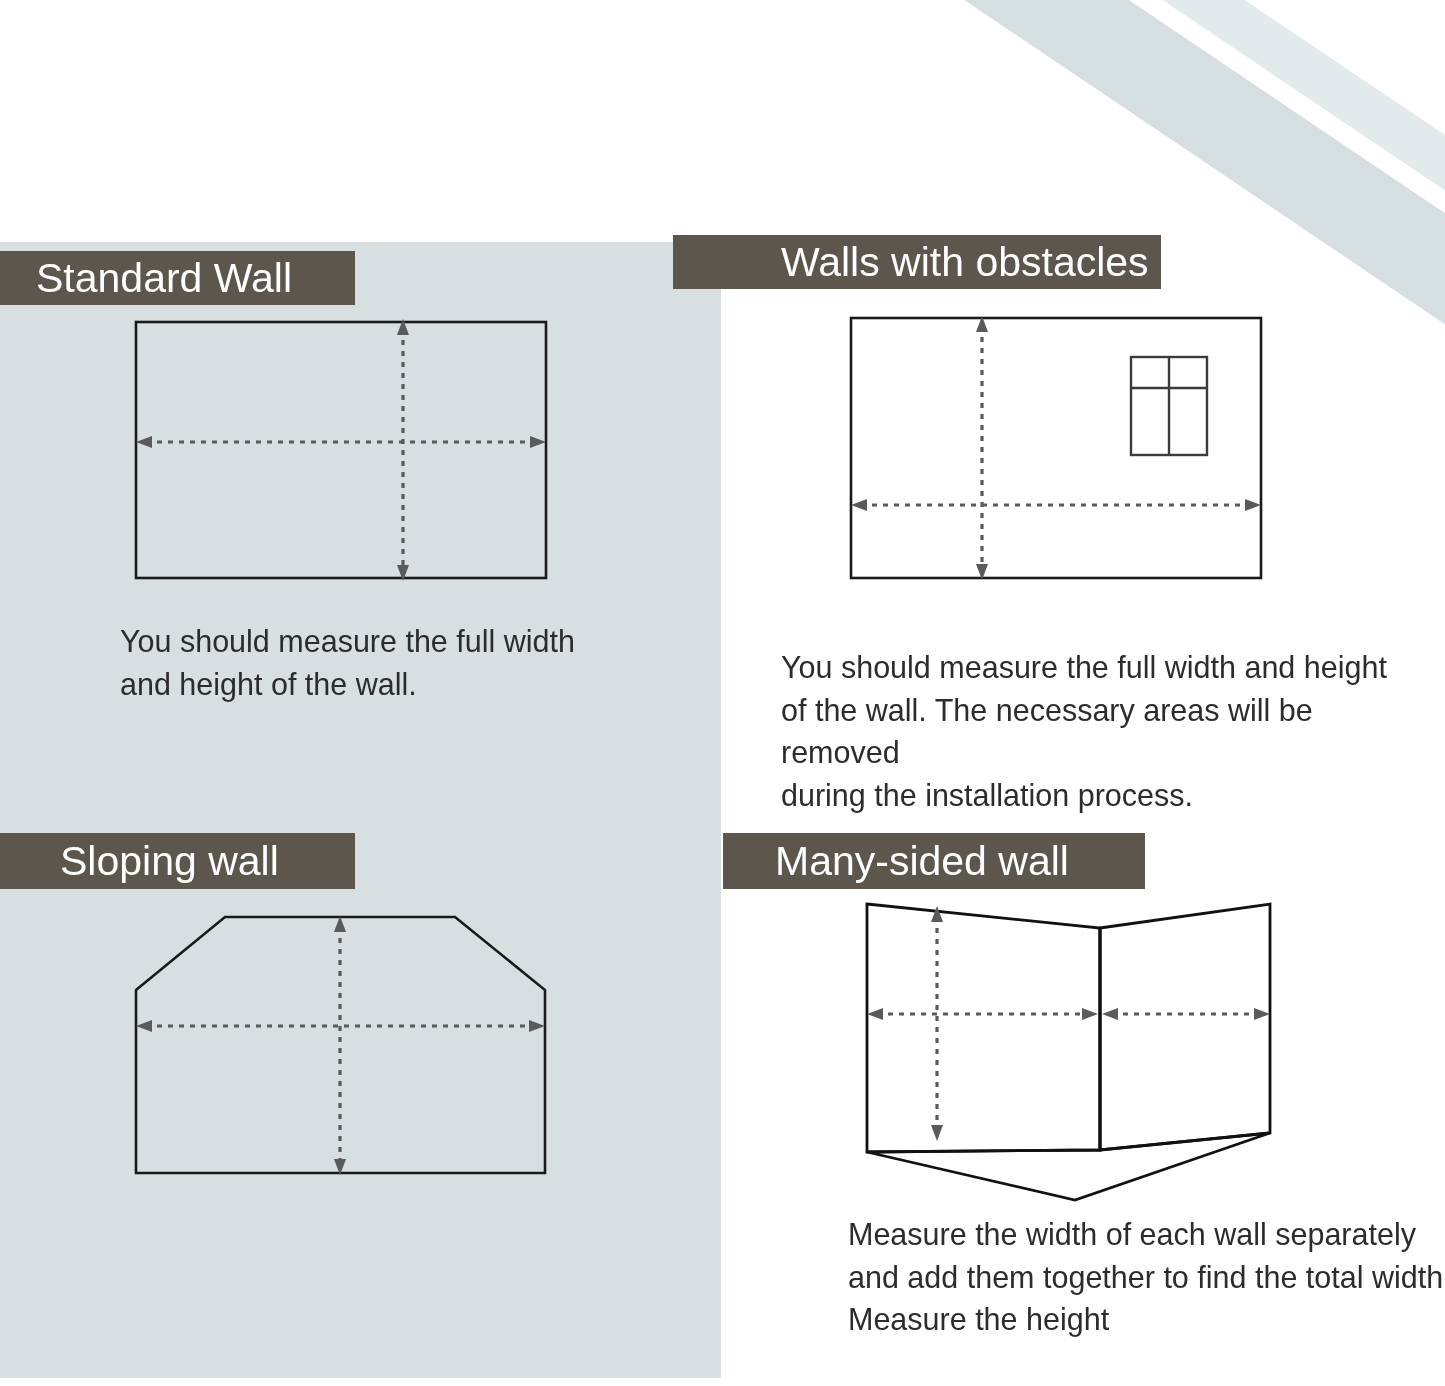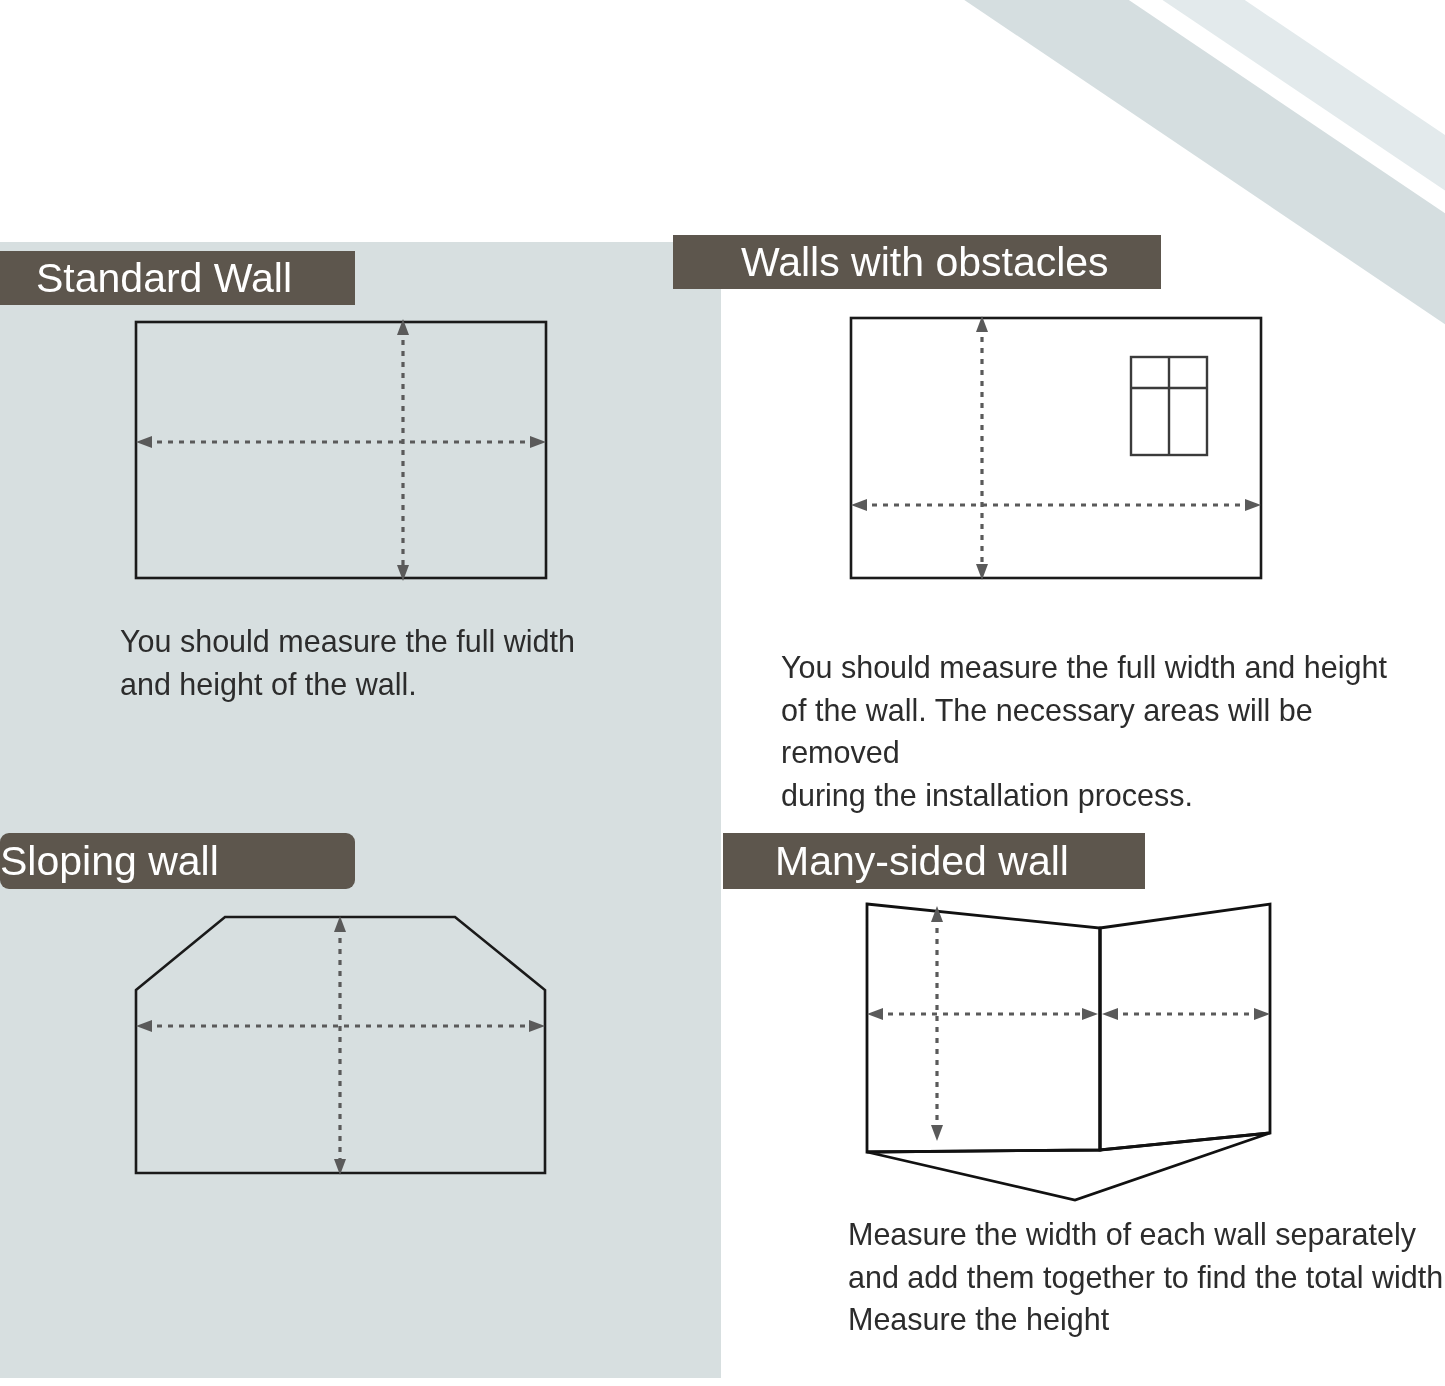--- a/index.html
+++ b/index.html
@@ -69,22 +69,22 @@
     background: #5d564d;
     color: #ffffff;
     display: flex;
     align-items: center;
     font-size: 41px;
     line-height: 1;
     letter-spacing: 0px;
     white-space: nowrap;
   }
   .bar-standard   { left: 0px;   top: 235px;  width: 355px; height: 54px; padding-left: 36px; box-sizing: border-box; margin-top: 16px; }
-  .bar-obstacles  { left: 673px; top: 235px;  width: 488px; height: 54px; padding-left: 68px; box-sizing: border-box; }
-  .bar-sloping    { left: 0px;   top: 833px;  width: 355px; height: 56px; box-sizing: border-box; border-radius: 9px; }
+  .bar-obstacles  { left: 673px; top: 235px;  width: 488px; height: 54px; padding-left: 108px; box-sizing: border-box; }
+  .bar-sloping    { left: 0px;   top: 833px;  width: 355px; height: 56px; padding-left: 60px; box-sizing: border-box; }
   .bar-manysided  { left: 723px; top: 833px;  width: 422px; height: 56px; padding-left: 52px; box-sizing: border-box; }
 
   
   .caption {
     position: absolute;
     color: #2c2c2c;
     font-size: 30.5px;
     line-height: 1.40;
     white-space: pre-line;
   }

